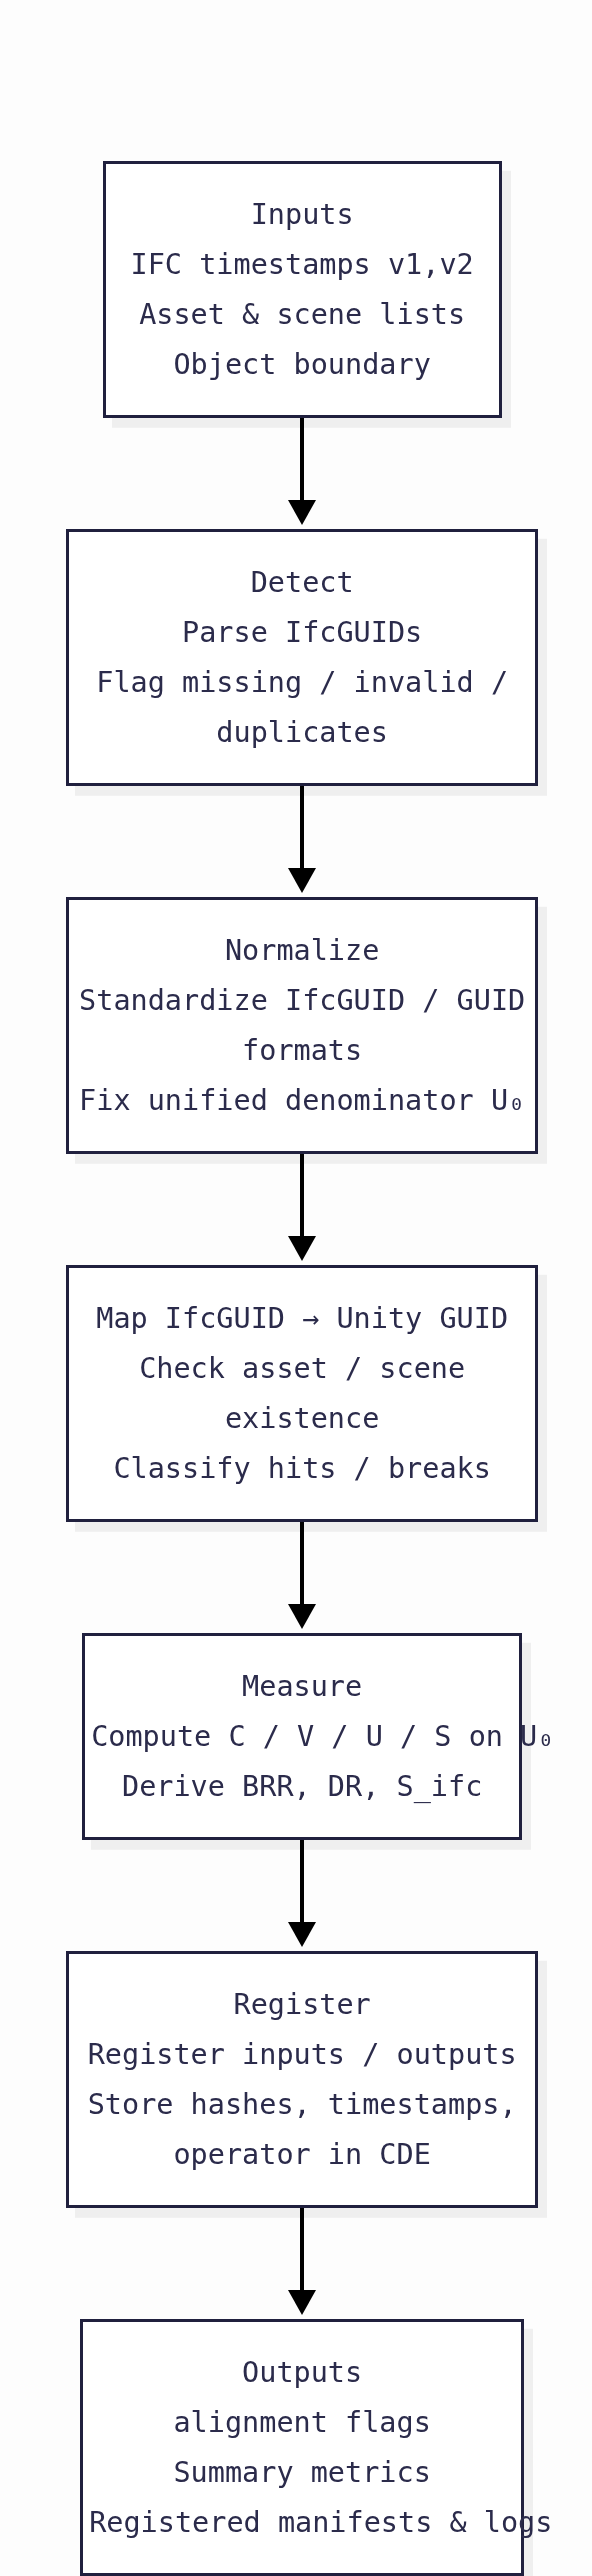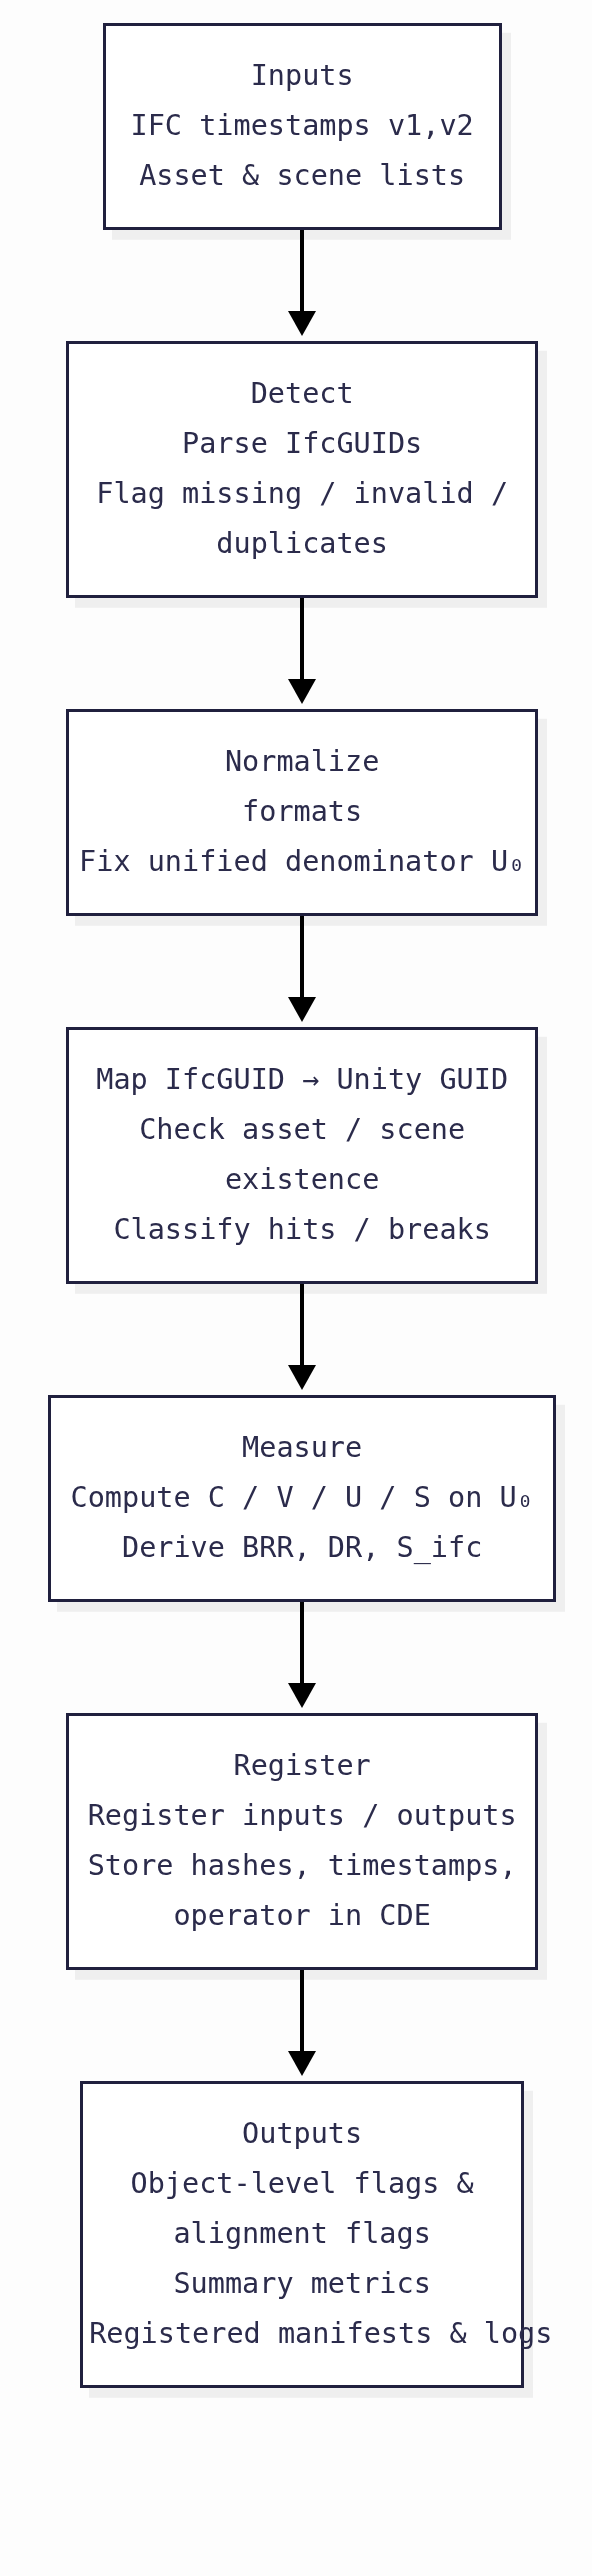--- a/index.html
+++ b/index.html
@@ -1,15 +1,15 @@
 <!DOCTYPE html>
 <html style="font-size:12px"><head>
 <meta charset="utf-8">
 <style>
-  * { margin: 0; padding: 0; box-sizing: border-box; }
+  * { margin: 0; padding: 0; box-sizing: border-box; justify-content: flex-end; }
   html, body {
     width: 593px;
     background: #fdfdfd;
     font-family: "DejaVu Sans Mono", monospace;
   }
   .flow {
     width: 593px;
     min-height: 2576px;
     padding-top: 22.5px;
     padding-left: 11.3px; 
@@ -24,21 +24,21 @@
     color: #2b2b4b;
     font-size: 28.5px;
     line-height: 50px;
     text-align: center;
     padding: 25.5px 6px;
     flex-shrink: 0;
   }
   .box div { white-space: nowrap; }
   .w1 { width: 399px; }
   .w2 { width: 472px; }
-  .w5 { width: 508px; }
+  .w5 { width: 440px; }
   .w7 { width: 444px; }
   .arrow {
     height: 111px;
     width: 30px;
     display: flex;
     flex-direction: column;
     align-items: center;
     flex-shrink: 0;
   }
   .arrow-line {
@@ -57,20 +57,21 @@
 </style>
 </head>
 <body>
 
 <div class="flow">
 
   <div class="box w1">
     <div>Inputs</div>
     <div>IFC timestamps v1,v2</div>
     <div>Asset &amp; scene lists</div>
+    <div>Object boundary</div>
   </div>
 
   <div class="arrow">
     <div class="arrow-line"></div>
     <div class="arrow-head"></div>
   </div>
 
   <div class="box w2">
     <div>Detect</div>
     <div>Parse IfcGUIDs</div>
@@ -78,20 +79,21 @@
     <div>duplicates</div>
   </div>
 
   <div class="arrow">
     <div class="arrow-line"></div>
     <div class="arrow-head"></div>
   </div>
 
   <div class="box w2">
     <div>Normalize</div>
+    <div>Standardize IfcGUID / GUID</div>
     <div>formats</div>
     <div>Fix unified denominator U₀</div>
   </div>
 
   <div class="arrow">
     <div class="arrow-line"></div>
     <div class="arrow-head"></div>
   </div>
 
   <div class="box w2">
@@ -124,20 +126,19 @@
     <div>operator in CDE</div>
   </div>
 
   <div class="arrow">
     <div class="arrow-line"></div>
     <div class="arrow-head"></div>
   </div>
 
   <div class="box w7">
     <div>Outputs</div>
-    <div>Object-level flags &amp;</div>
     <div>alignment flags</div>
     <div>Summary metrics</div>
     <div>Registered manifests &amp; logs</div>
   </div>
 
 </div>
 
 
 </body></html>

